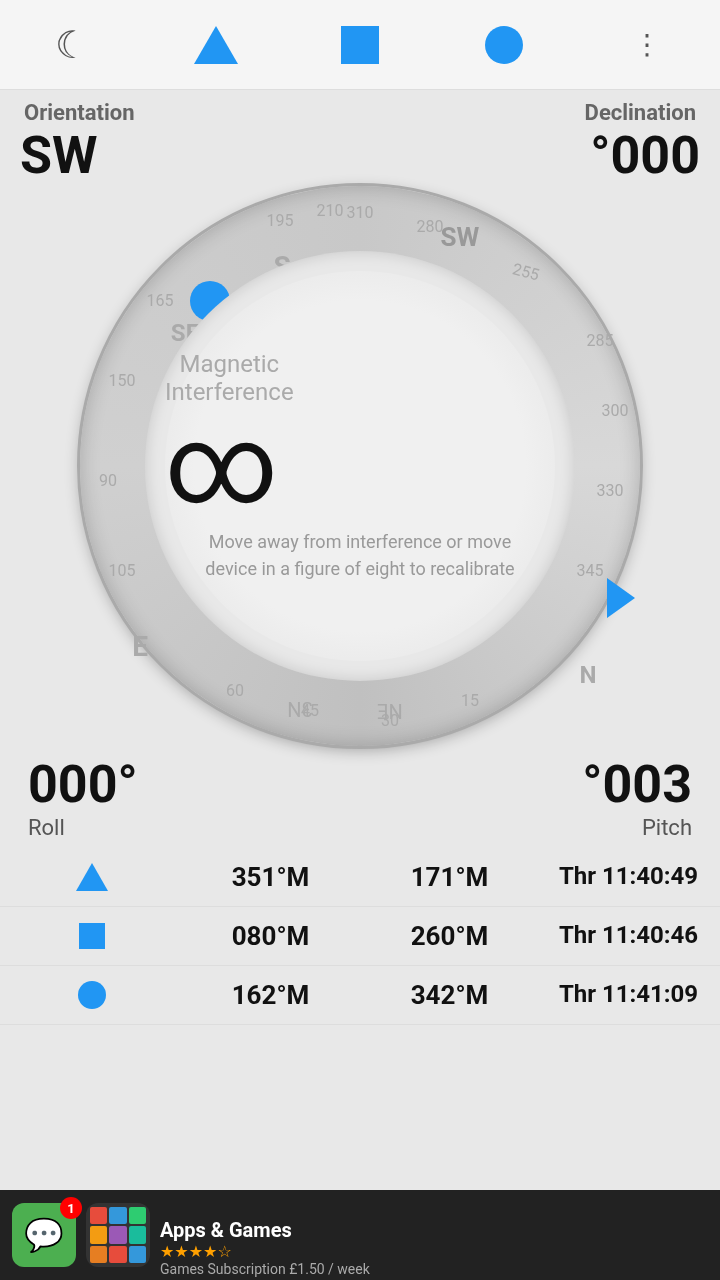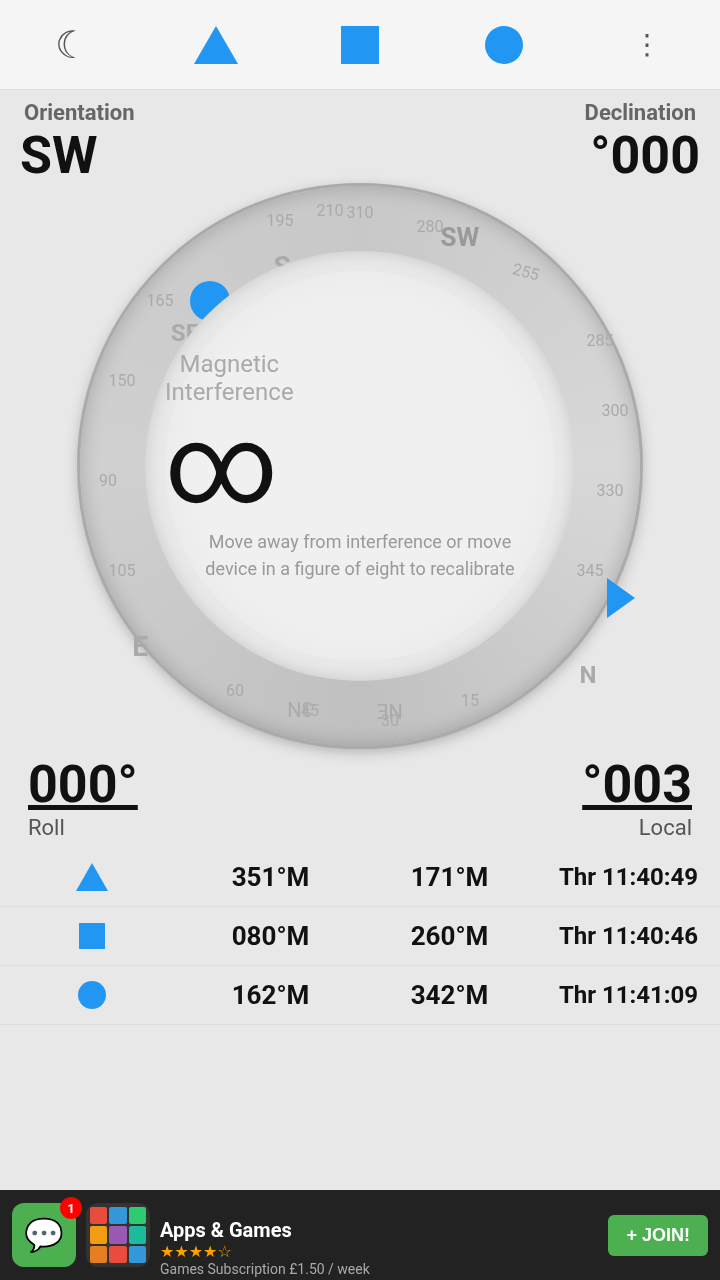--- a/index.html
+++ b/index.html
@@ -121,21 +121,20 @@
       padding: 8px 28px;
     }
     .roll-section, .pitch-section {
       display: flex;
       flex-direction: column;
     }
     .roll-value, .pitch-value {
       font-size: 52px;
       font-weight: bold;
       color: #111;
-      text-decoration: underline;
     }
     .roll-label, .pitch-label {
       font-size: 22px;
       color: #555;
     }
     .pitch-section {
       align-items: flex-end;
     }
 
     
@@ -154,21 +153,20 @@
       font-size: 22px;
       color: #555;
       flex: 1;
       text-align: center;
     }
     .bearing-header-cell:first-child {
       text-align: left;
     }
     .bearing-row {
       display: flex;
-      align-items: center;
       padding: 14px 2px;
       border-bottom: 1px solid #ddd;
     }
     .bearing-cell {
       flex: 1;
       text-align: center;
       font-size: 26px;
       font-weight: bold;
       color: #111;
     }
@@ -386,21 +384,21 @@
   </div>
 </div>
 
 <div class="roll-pitch-row">
   <div class="roll-section">
     <span class="roll-value">000°</span>
     <span class="roll-label">Roll</span>
   </div>
   <div class="pitch-section">
     <span class="pitch-value">°003</span>
-    <span class="pitch-label">Local</span>
+    <span class="pitch-label">Pitch</span>
   </div>
 </div>
 
 <div class="bearing-table">
 
   <div class="bearing-row">
     <div class="bearing-cell">
       <div class="icon-triangle"></div>
     </div>
     <div class="bearing-cell">351°M</div>
@@ -441,14 +439,13 @@
     <div style="background:#1abc9c;"></div>
     <div style="background:#e67e22;"></div>
     <div style="background:#e74c3c;"></div>
     <div style="background:#3498db;"></div>
   </div>
   <div class="ad-text">
     <span class="ad-title">Apps &amp; Games</span>
     <span class="ad-stars">★★★★☆</span>
     <span class="ad-sub">Games Subscription £1.50 / week</span>
   </div>
-  <button class="ad-join-btn">+ JOIN!</button>
 </div>
 
 </body></html>

